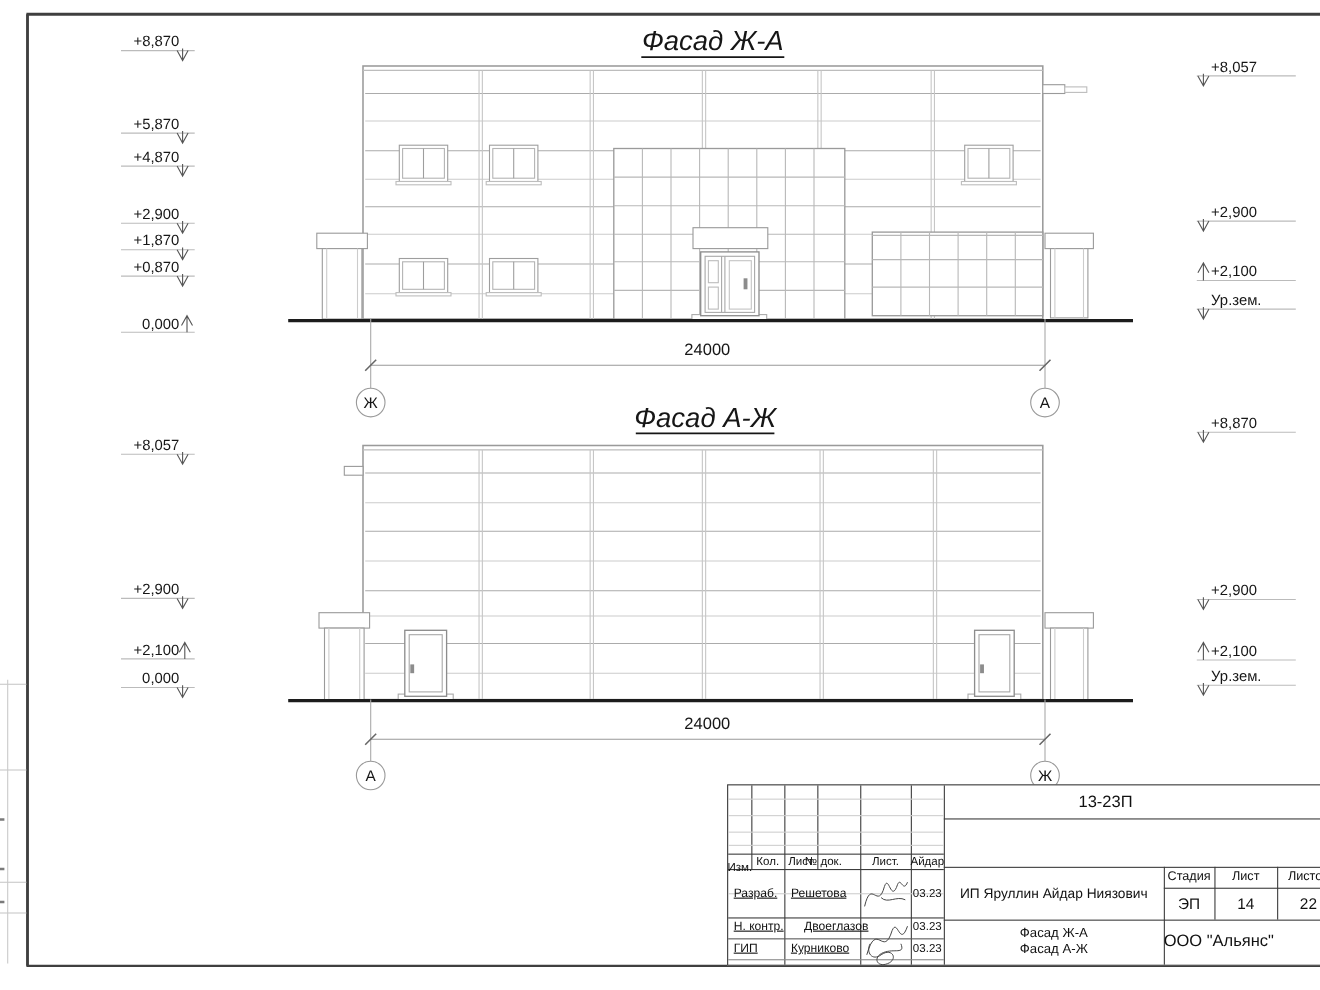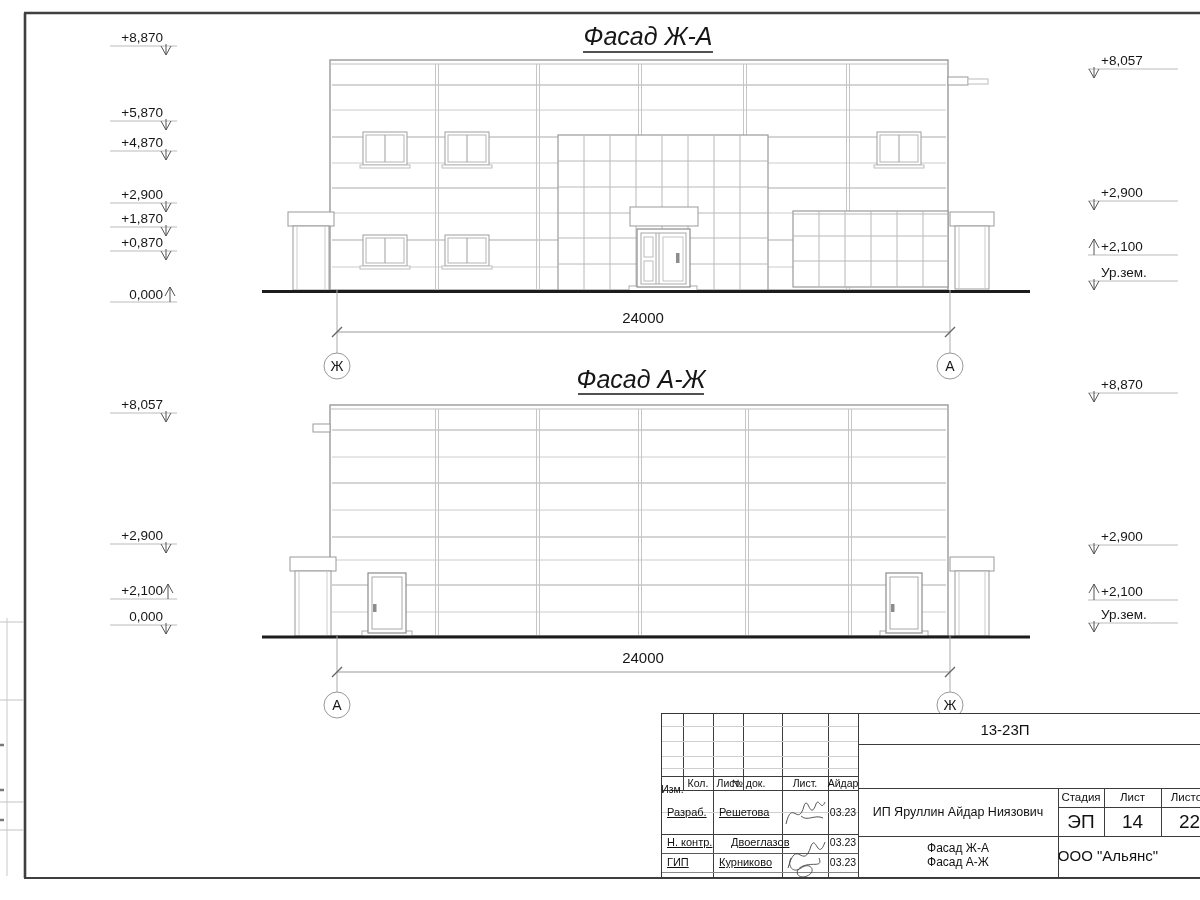--- a/index.html
+++ b/index.html
@@ -20,21 +20,21 @@
   .tb .hl{height:1.4px;}
   .tb .vl{width:1.4px;}
   .tb .hl.med{background:#5a5a5a;height:1px;}
   .tb .hl.soft{background:#8a8a8a;height:1px;}
   .tb .hl.lt{background:#cfcfcf;height:1px;}
   .cell{position:absolute;display:flex;align-items:center;justify-content:center;
         text-align:center;line-height:1.15;box-sizing:border-box;white-space:nowrap;}
   .cell.left{justify-content:flex-start;padding-left:3px;text-align:left;text-decoration:underline;}
   .cell.col{flex-direction:column;}
   .f10{font-size:10.5px;} .f11{font-size:11px;} .f115{font-size:11.5px;}
-  .f12{font-size:12px;} .f125{font-size:12.5px;} .f14{font-size:19px;}
+  .f12{font-size:12px;} .f125{font-size:12.5px;} .f14{font-size:14px;}
   .f15{font-size:15px;}
   .sig{position:absolute;}
 </style>
 </head>
 <body>
 
 <svg width="1200" height="900" viewBox="0 0 1200 900">
 
   <g>
     <path d="M24 13H1200" stroke="#3f3f3f" stroke-width="2.6" fill="none"></path>

